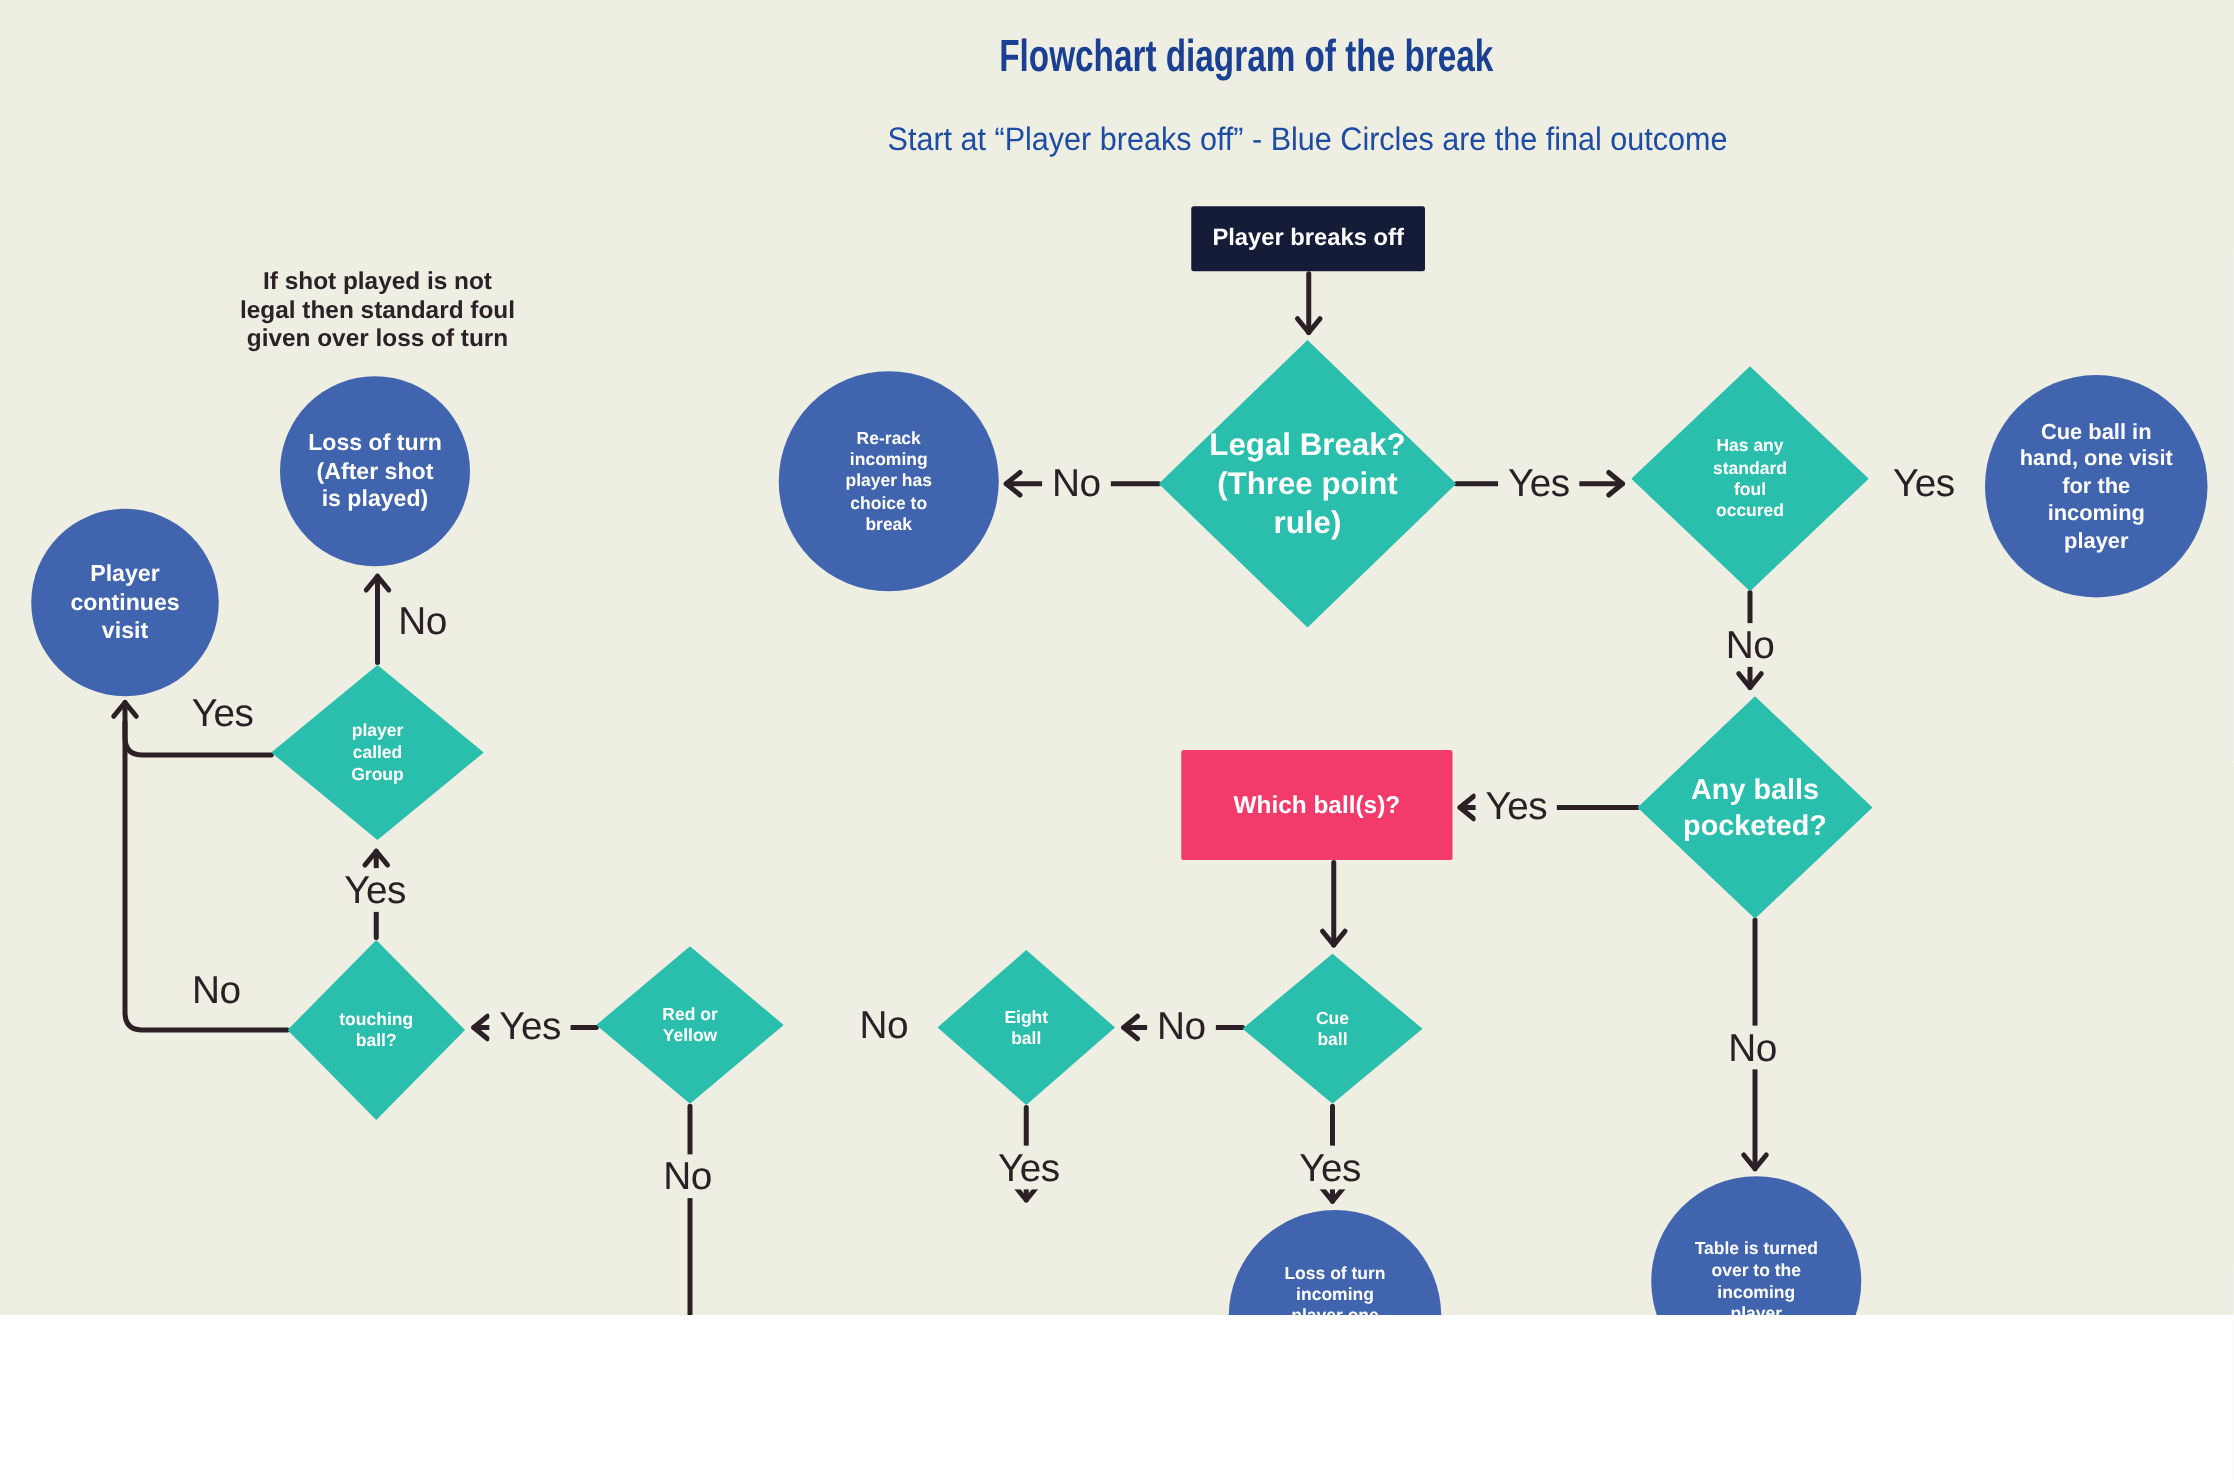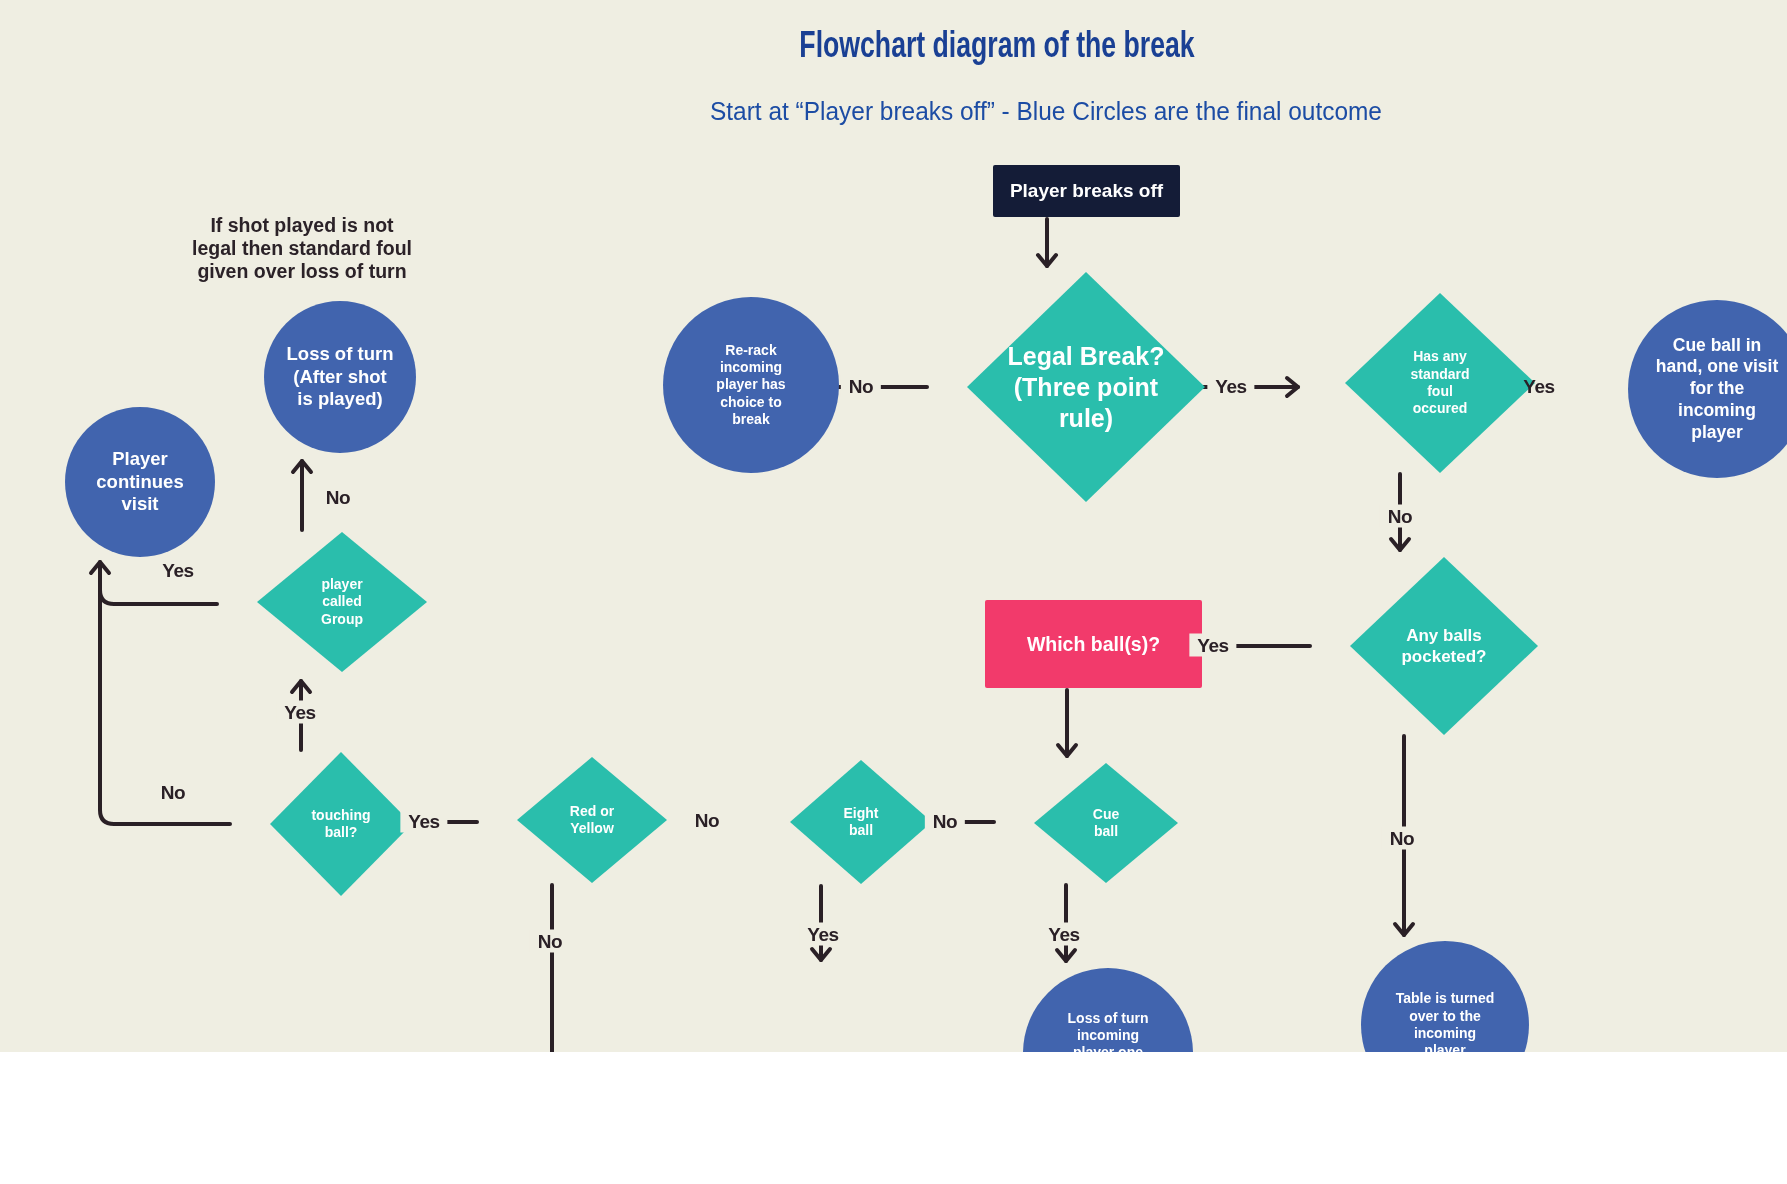--- a/index.html
+++ b/index.html
@@ -19,33 +19,33 @@
     transform:translateX(-50%) scaleX(0.94); line-height:1;
   }
   .annotation {
     position:absolute; left:302px; top:214px; transform:translateX(-50%);
     font-size:19.5px; font-weight:600; color:var(--label-dark);
     text-align:center; white-space:pre-line; line-height:1.18;
   }
   svg.wires { position:absolute; left:0; top:0; z-index:1; }
   .wires path { fill:none; stroke:var(--line); stroke-width:4; stroke-linecap:round; stroke-linejoin:round; }
   .arrowhead-path { fill:none; stroke:var(--line); stroke-width:4; stroke-linecap:round; stroke-linejoin:round; }
-  .node { position:absolute; display:flex; align-items:center; justify-content:center; z-index:2;margin-left:40px; }
+  .node { position:absolute; display:flex; align-items:center; justify-content:center; z-index:2; }
   .node .shape { position:absolute; left:0; top:0; width:100%; height:100%; }
   .diamond .shape { clip-path:polygon(50% 0, 100% 50%, 50% 100%, 0 50%); background:var(--teal); }
   .circle .shape { border-radius:50%; background:var(--blue); }
   .rect-pink .shape { background:var(--pink); border-radius:2px; }
   .rect-dark .shape { background:var(--navy); border-radius:2px; }
   .node .label {
     position:relative; z-index:2; color:#ffffff; font-weight:600;
     font-size:14px; text-align:center; white-space:pre-line; line-height:1.24;
   }
   .edge-label {
     position:absolute; transform:translate(-50%,-50%); z-index:3;
-    font-size:19px; font-weight:700; color:var(--line);
+    font-size:31px; font-weight:400; color:var(--line);
     letter-spacing:-0.5px; line-height:1; white-space:nowrap;text-align:center;
   }
   .edge-label.bg { background:var(--background); padding:2px 8px; }
 </style>
 </head>
 <body>
 
 <div class="canvas">
 
   <svg class="wires" width="1787" height="1184">
@@ -161,21 +161,21 @@
 ball</div>
   </div>
 
   <div class="node rect-pink" style="left:945px;top:600px;width:217px;height:88px">
     <div class="shape"></div>
     <div class="label" style="font-size:19.5px">Which ball(s)?</div>
   </div>
 
   <div class="node diamond" style="left:1310px;top:557px;width:188px;height:178px">
     <div class="shape"></div>
-    <div class="label" style="font-size:17px">Any balls
+    <div class="label" style="font-size:23px">Any balls
 pocketed?</div>
   </div>
 
 
   <div class="node circle" style="left:983px;top:968px;width:170px;height:170px">
     <div class="shape"></div>
     <div class="label">Loss of turn
 incoming
 player one
 visit played

